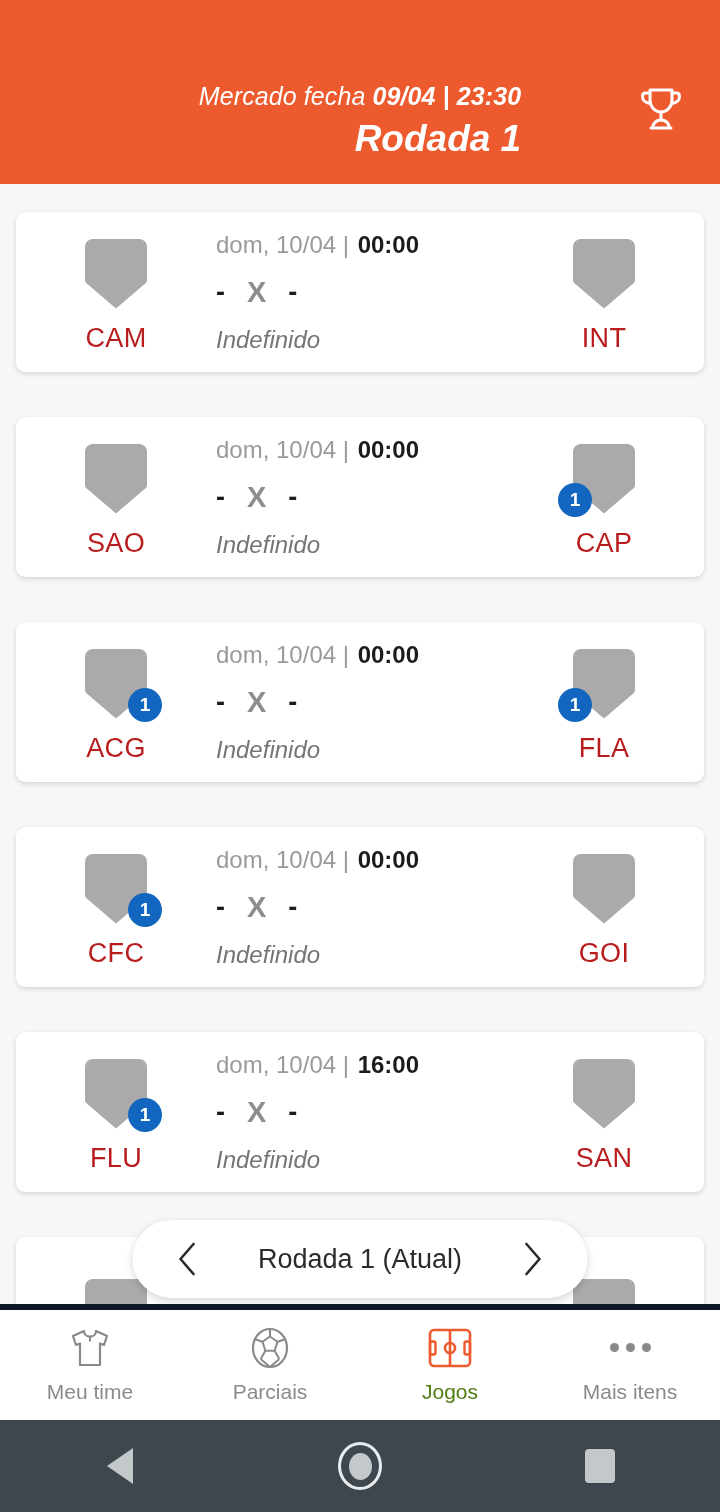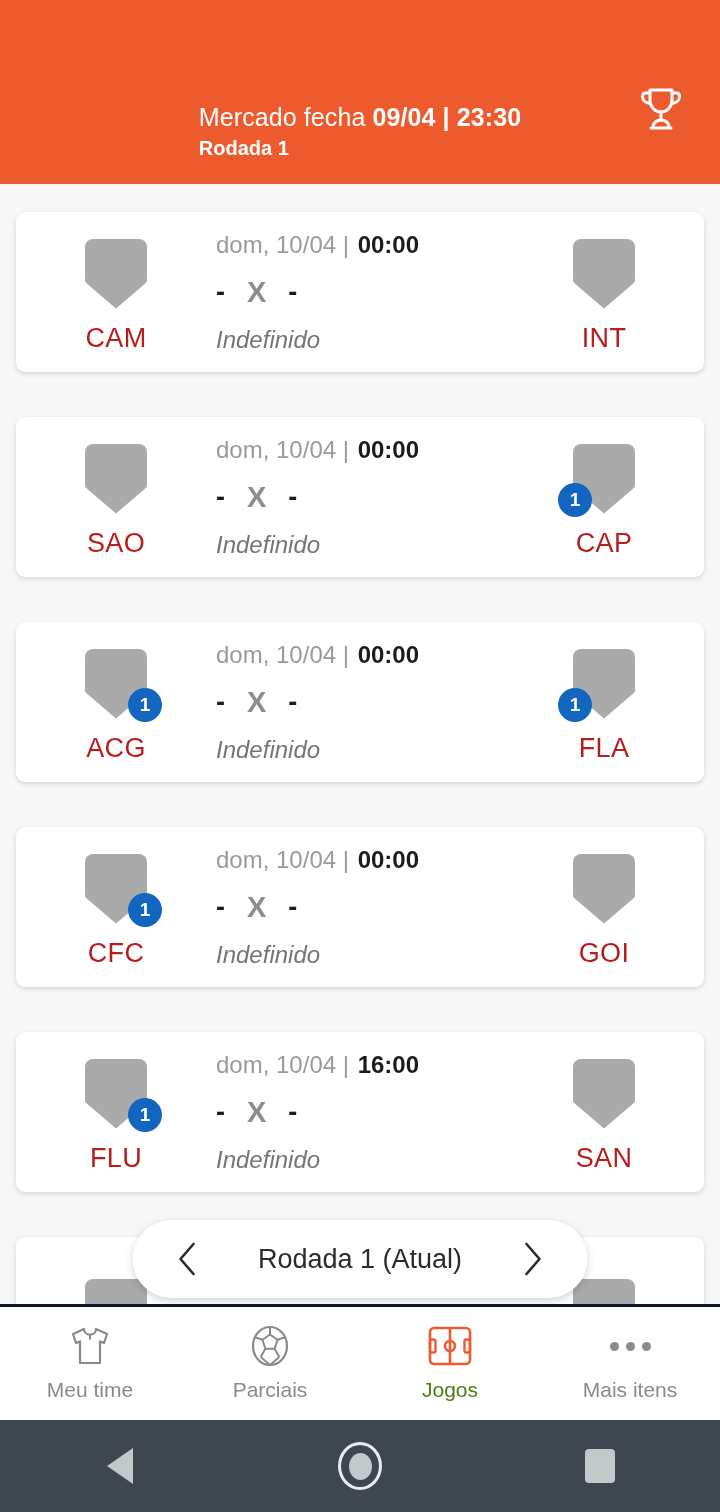--- a/index.html
+++ b/index.html
@@ -25,33 +25,34 @@
   .app-header {
     position: relative;
     height: 184px;
     background: #ec5a2d;
     display: flex;
     align-items: flex-end;
     justify-content: center;
     padding-bottom: 22px;
   }
   .header-center {
-    text-align: left;
+    text-align: right;
     color: #ffffff;
     line-height: 1.28;
+    font-style: italic;
   }
   .header-line1 {
     font-size: 25px;
     letter-spacing: 0.1px;
     white-space: nowrap;
   }
   .header-line1 .label { font-weight: 400; }
   .header-line1 .deadline { font-weight: 700; margin-left: 7px; }
   .header-line2 {
-    font-size: 20px;
+    font-size: 37px;
     font-weight: 700;
     margin-top: 3px;
   }
   .trophy-btn {
     position: absolute;
     right: 28px;
     bottom: 44px;
     width: 62px;
     height: 62px;
     display: flex;
@@ -201,21 +202,21 @@
   }
 
   
   .tab-bar {
     position: absolute;
     left: 0;
     right: 0;
     bottom: 92px;
     height: 116px;
     background: #ffffff;
-    border-top: 3px solid #0f172a;
+    border-top: 6px solid #0f172a;
     display: flex;
     align-items: center;
     z-index: 6;
   }
   .tab-item {
     flex: 1 1 0;
     display: flex;
     flex-direction: column;
     align-items: center;
     justify-content: center;

